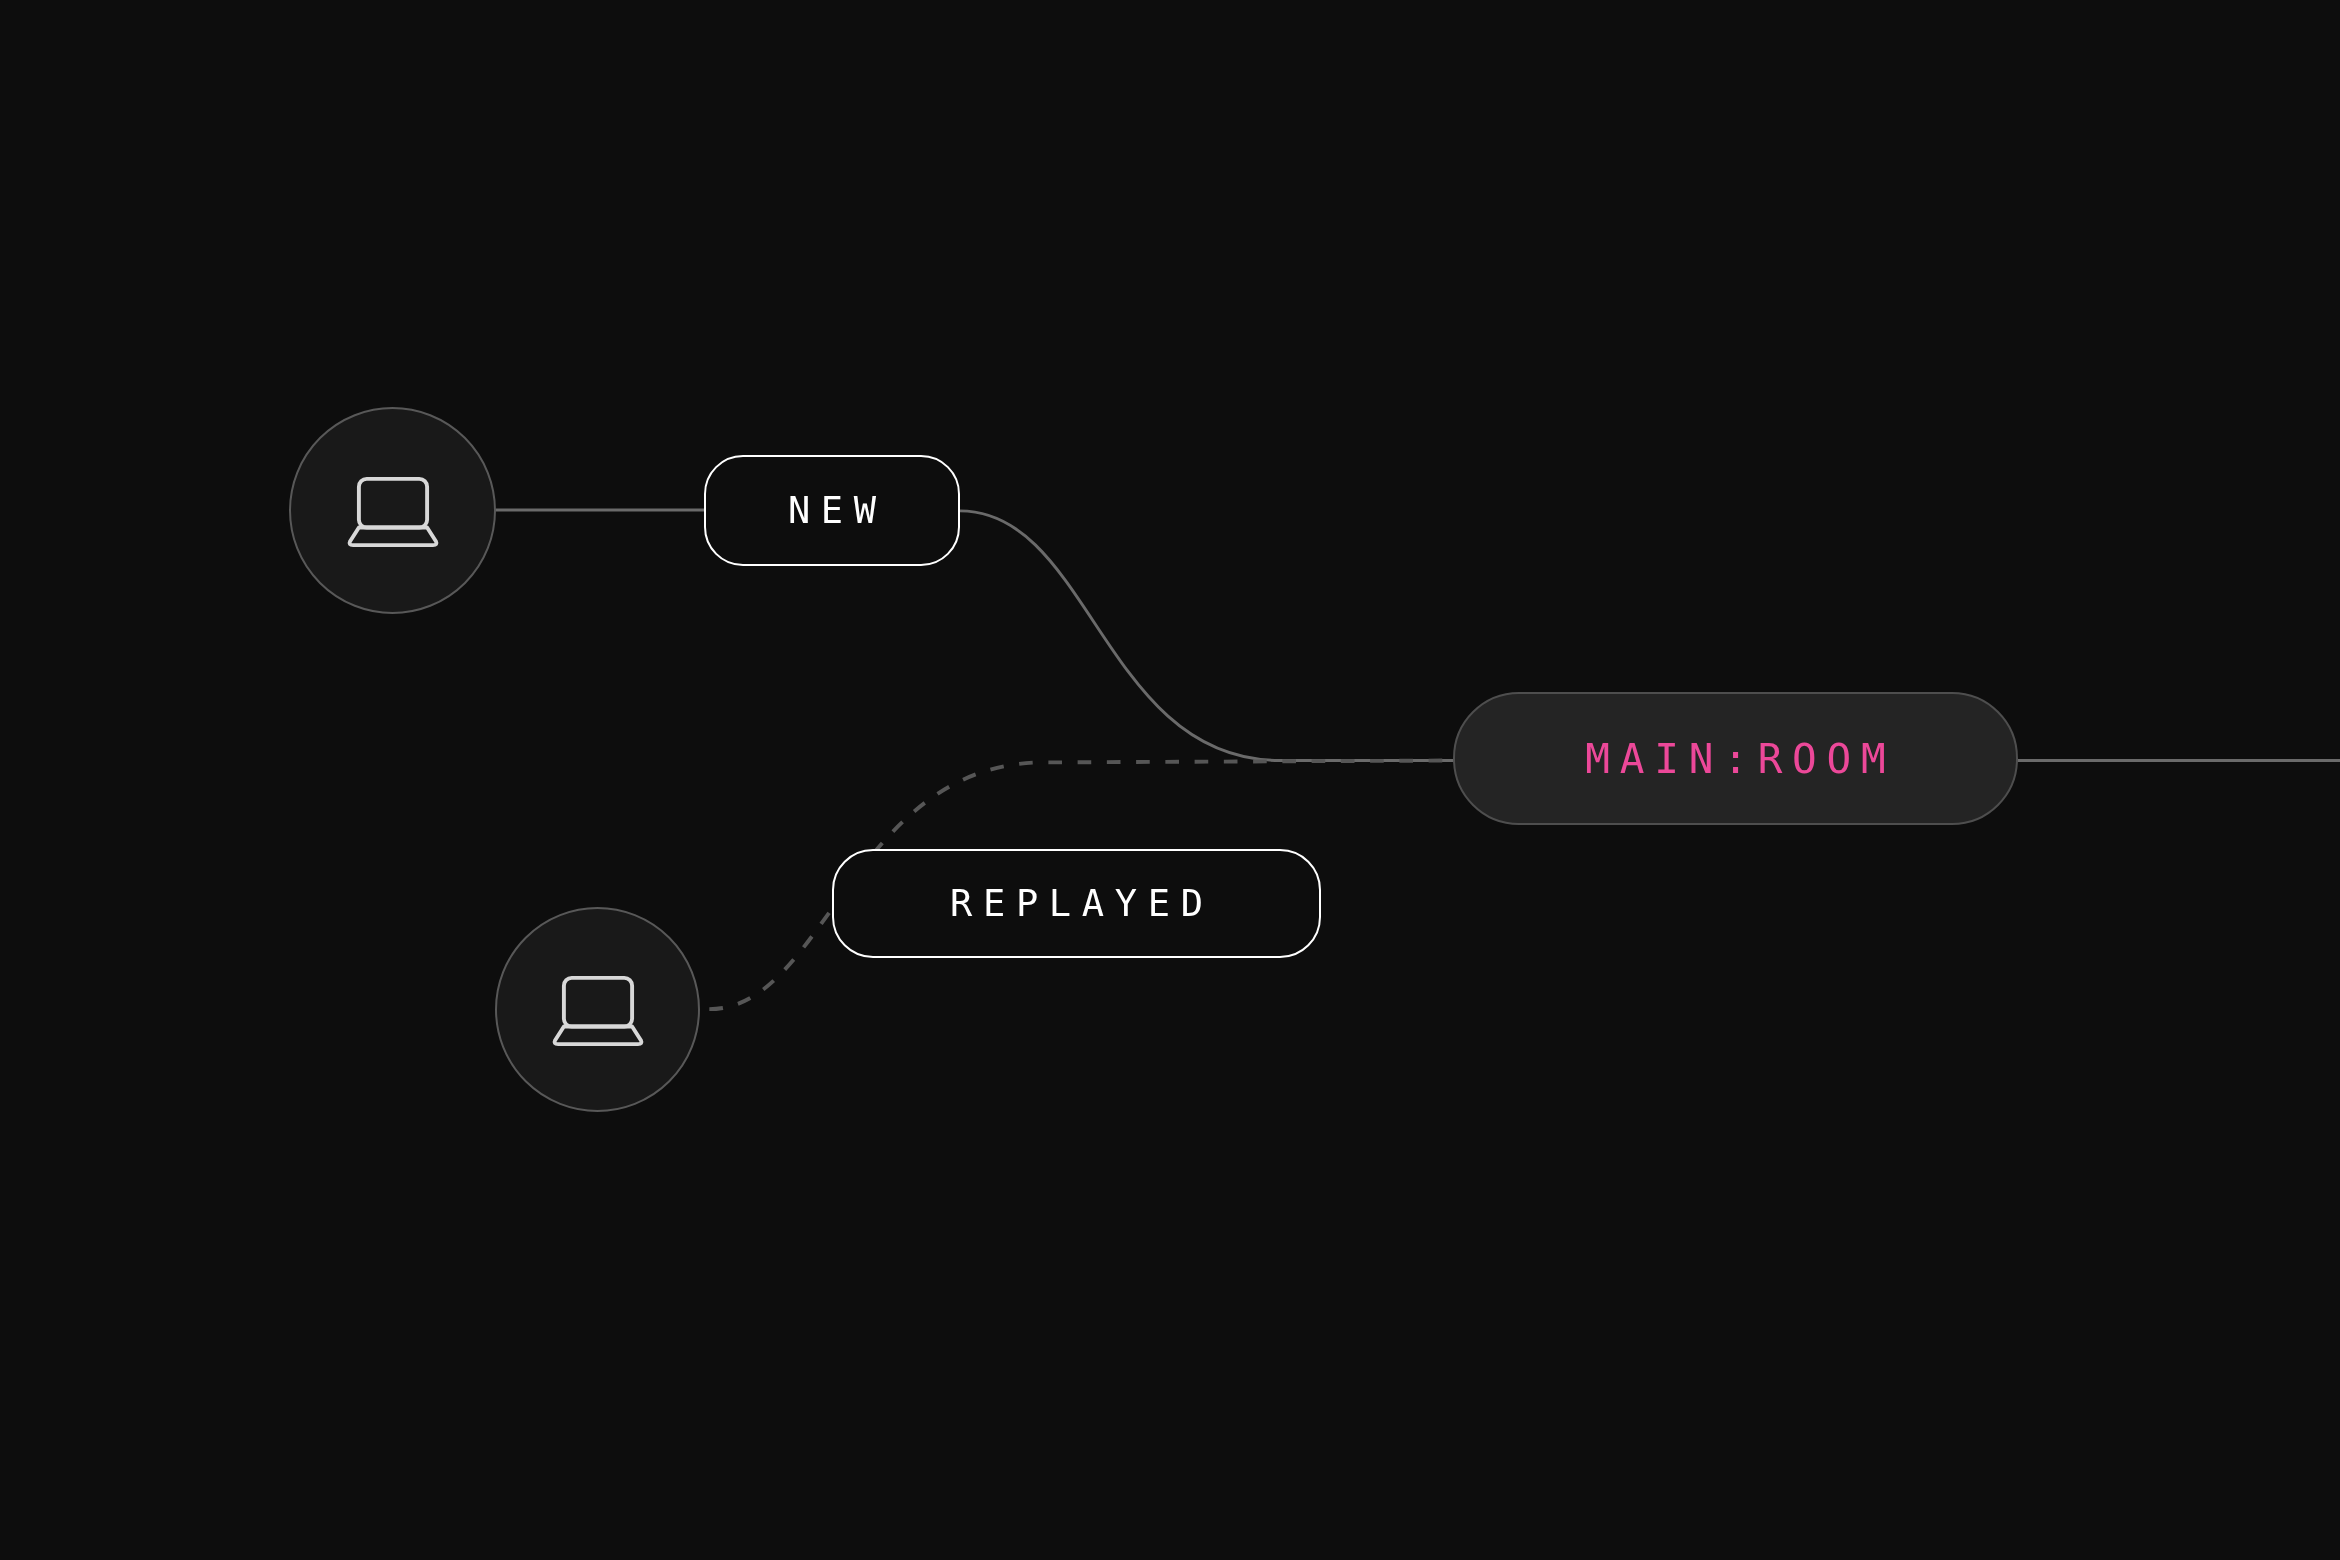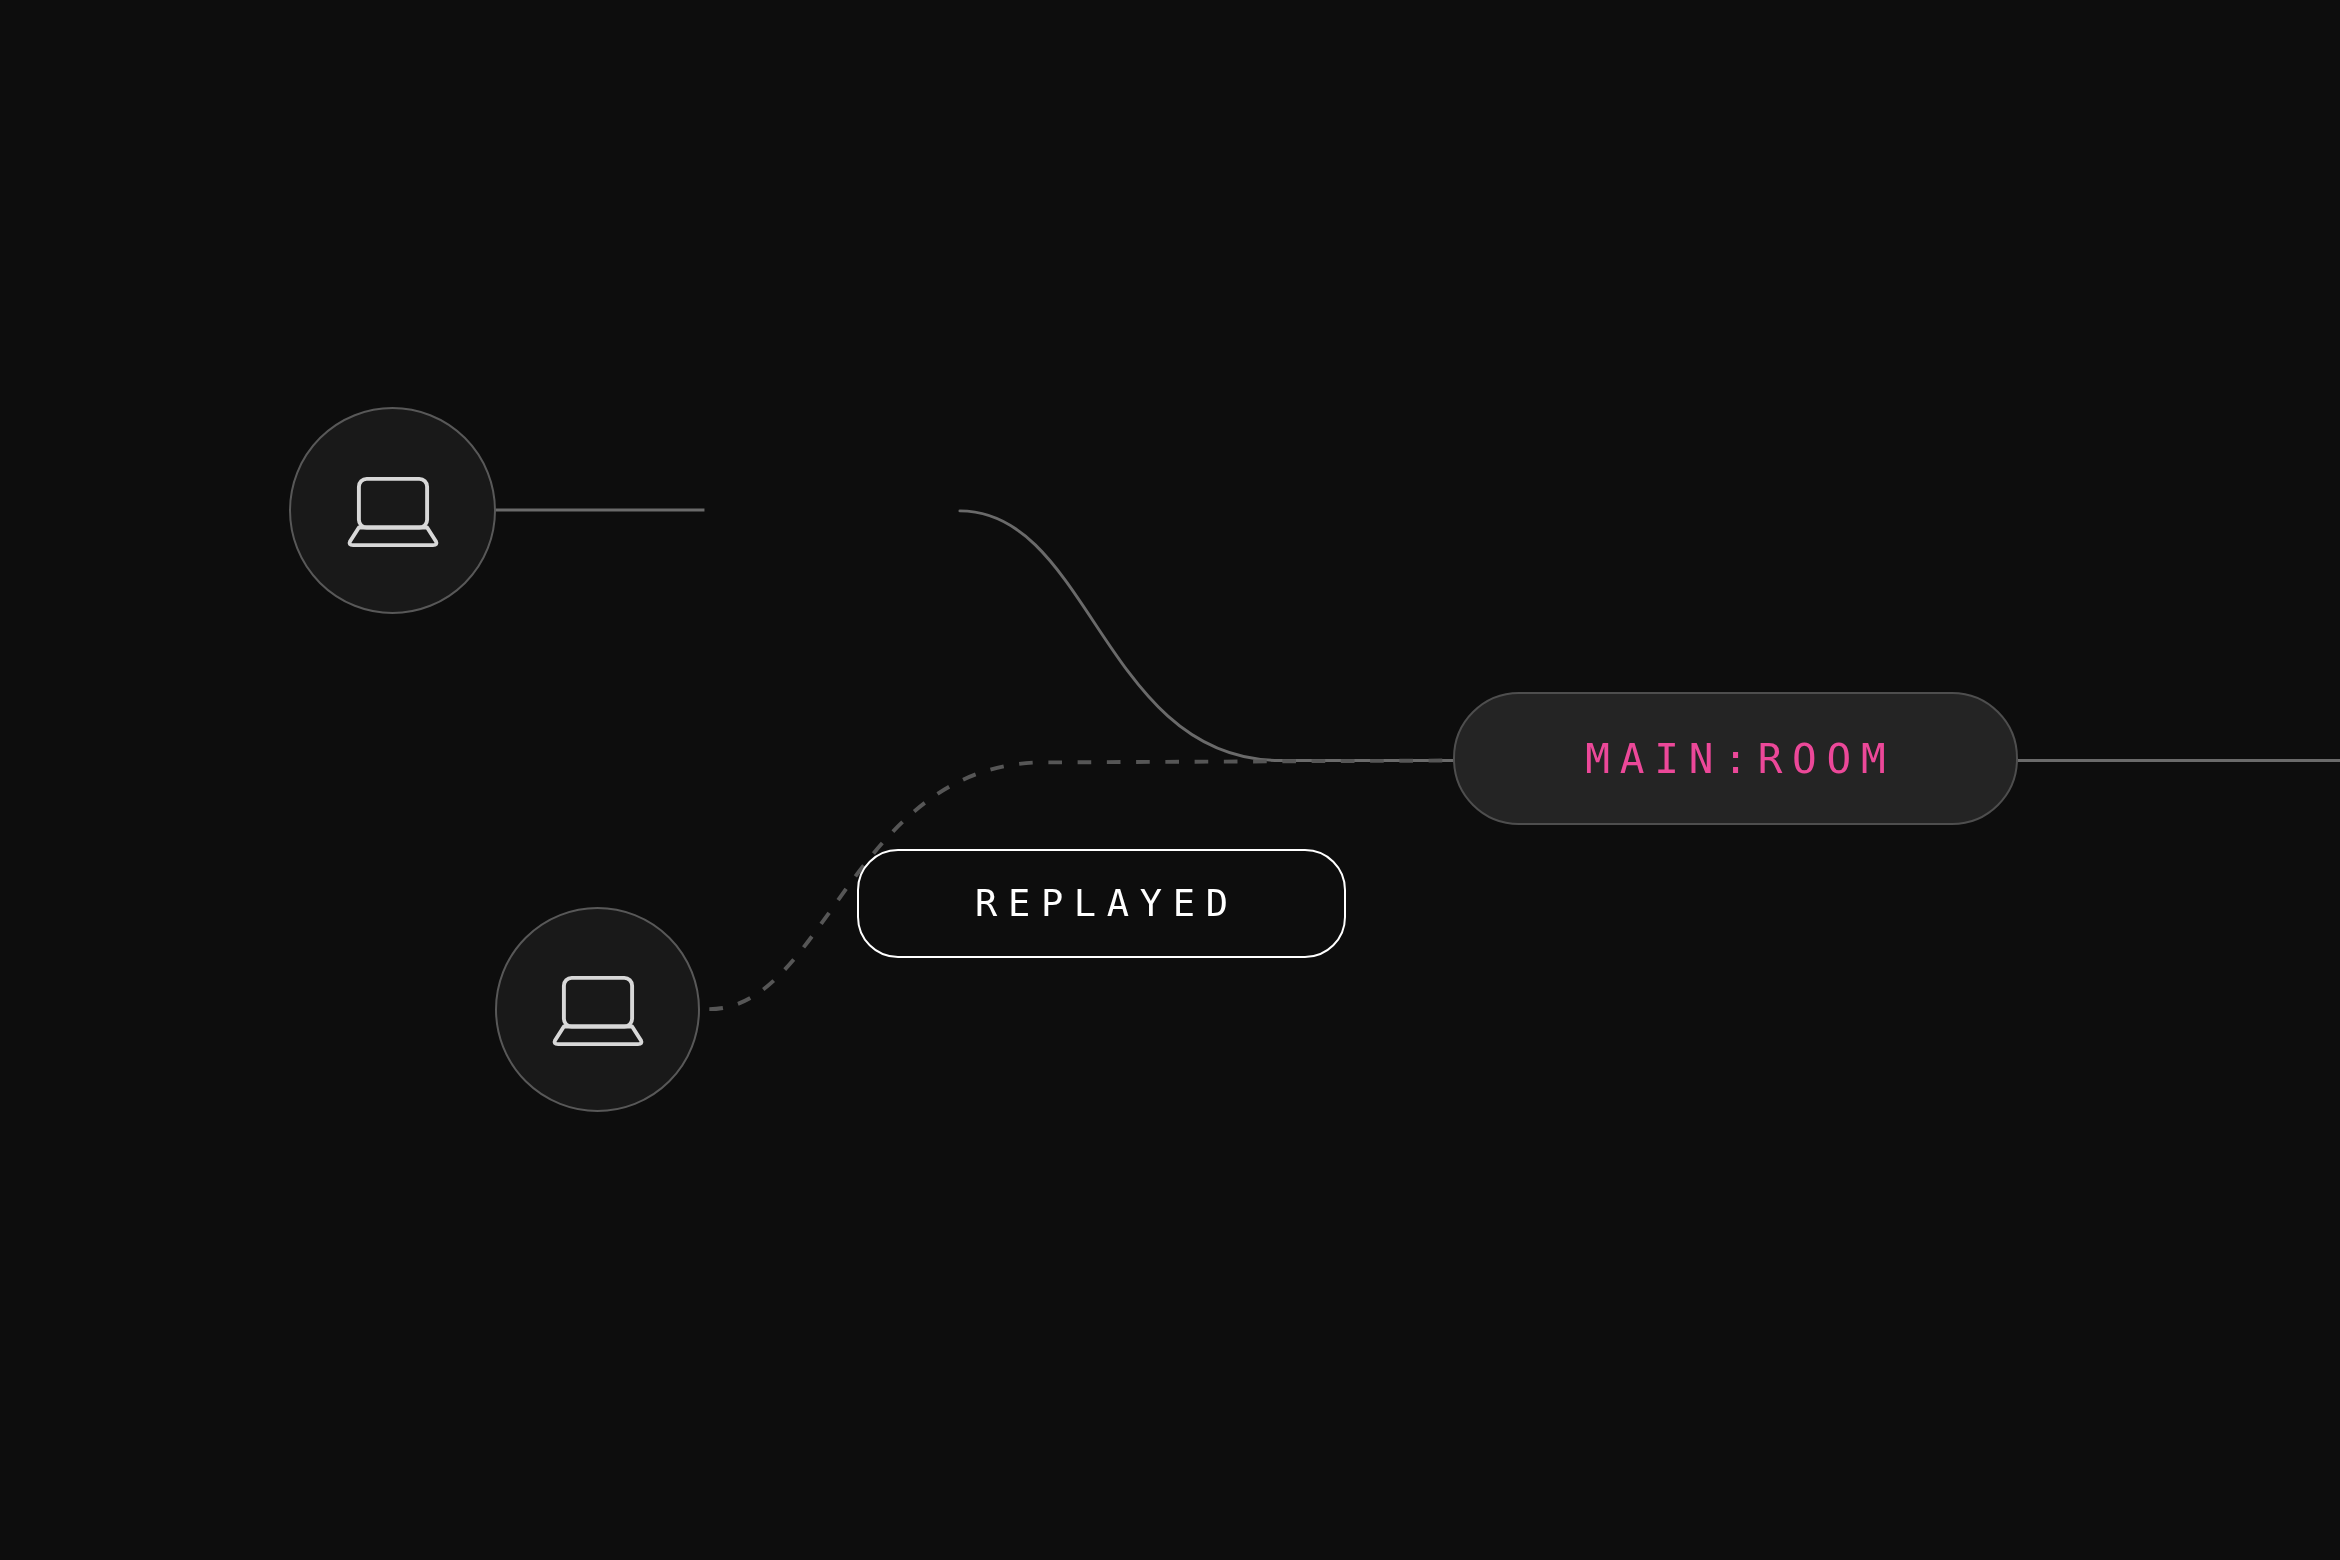--- a/index.html
+++ b/index.html
@@ -72,21 +72,21 @@
   #node-client-new      { left: 289px;  top: 407px;  width: 207px; height: 207px; }
   #node-client-replay   { left: 495px;  top: 907px;  width: 205px; height: 205px; }
 
   #pill-new {
     left: 704px; top: 455px; width: 256px; height: 111px;
     border-radius: 39px;
   }
   #pill-new .pill-text { font-size: 37px; letter-spacing: 10.7px; text-indent: 10.7px; }
 
   #pill-replayed {
-    left: 857px; top: 849px; width: 489px; height: 109px;
+    left: 832px; top: 849px; width: 489px; height: 109px;
     border-radius: 41px;
   }
   #pill-replayed .pill-text { font-size: 37px; letter-spacing: 10.7px; text-indent: 10.7px; }
 
   #node-room {
     left: 1453px; top: 692px; width: 565px; height: 133px;
     border-radius: 66px;
   }
   #node-room .pill-text { font-size: 41px; letter-spacing: 9.8px; text-indent: 9.8px; }
 </style>
@@ -108,20 +108,23 @@
 
   <div class="endpoint" id="node-client-new">
     <span>
       <svg width="94" height="76" viewBox="0 0 96 78" aria-hidden="true">
         <rect x="13" y="6" width="70" height="50" rx="8" ry="8" fill="none" stroke="#d8d8d8" stroke-width="4"></rect>
         <path d="M 13 56 L 4 70 Q 2 74 7 74 L 89 74 Q 94 74 92 70 L 83 56 Z" fill="none" stroke="#d8d8d8" stroke-width="4" stroke-linejoin="round"></path>
       </svg>
     </span>
   </div>
 
+  <div class="pill pill-outline" id="pill-new">
+    <span class="pill-text">NEW</span>
+  </div>
 
   <div class="endpoint" id="node-client-replay">
     <span>
       <svg width="94" height="76" viewBox="0 0 96 78" aria-hidden="true">
         <rect x="13" y="6" width="70" height="50" rx="8" ry="8" fill="none" stroke="#d8d8d8" stroke-width="4"></rect>
         <path d="M 13 56 L 4 70 Q 2 74 7 74 L 89 74 Q 94 74 92 70 L 83 56 Z" fill="none" stroke="#d8d8d8" stroke-width="4" stroke-linejoin="round"></path>
       </svg>
     </span>
   </div>
 

